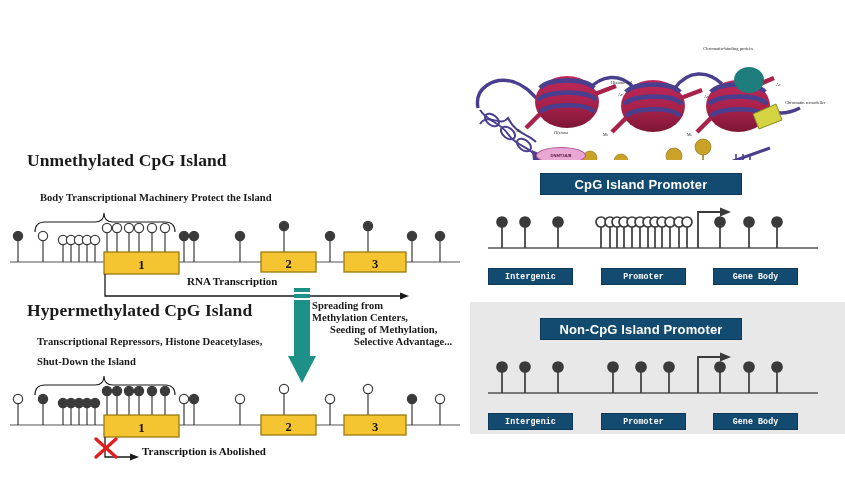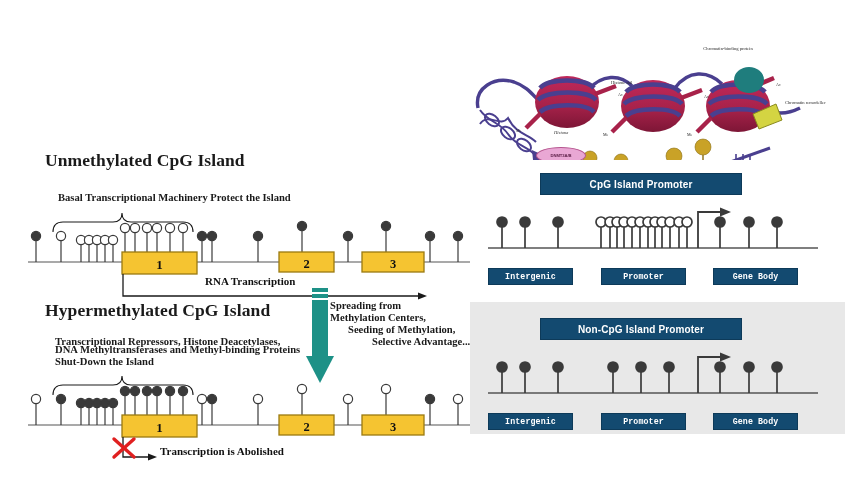--- a/index.html
+++ b/index.html
@@ -1,54 +1,54 @@
 <!DOCTYPE html>
 <html><head>
 <meta charset="utf-8">
 <style>
   html,body{margin:0;padding:0;background:#ffffff;}
   body{width:845px;height:484px;position:relative;overflow:hidden;
        font-family:"Liberation Serif", serif;color:#111;}
   .abs{position:absolute;}
   
-  #left-figure{left:0;top:0;width:470px;height:484px;margin-left:18px;}
+  #left-figure{left:0;top:0;width:470px;height:484px;}
   .panel-heading{font-family:"Liberation Serif",serif;font-weight:bold;
      font-size:17.5px;letter-spacing:.1px;color:#1a1a1a;white-space:nowrap;}
   .anno-text{font-family:"Liberation Serif",serif;font-weight:bold;
      font-size:10.6px;line-height:12.4px;color:#1a1a1a;white-space:nowrap;}
   .track-label{font-family:"Liberation Serif",serif;font-weight:bold;
      font-size:11px;color:#111;white-space:nowrap;}
   
   #right-figure{left:470px;top:0;width:375px;height:484px;}
   .rt-panel{position:absolute;left:0;width:375px;}
   .navy-box{position:absolute;background:#134a70;border:1px solid #0d3a59;
      color:#ffffff;font-family:"Liberation Sans",sans-serif;font-weight:bold;
      display:flex;align-items:center;justify-content:center;
      box-sizing:border-box;white-space:nowrap;}
-  .navy-title{font-size:10px;letter-spacing:.15px;}
+  .navy-title{font-size:13px;letter-spacing:.15px;}
   .navy-small{font-size:8.3px;letter-spacing:.1px;font-family:Liberation Mono, monospace;}
   .chrom-label{position:absolute;font-family:"Liberation Serif",serif;
      font-size:4.6px;color:#2b2b2b;line-height:5.6px;white-space:nowrap;
      text-align:center;}
   .chrom-mark{position:absolute;font-family:"Liberation Serif",serif;
      font-size:4px;color:#2b2b2b;white-space:nowrap;}
   .chrom-italic{font-style:italic;}
   .dnmt-oval{position:absolute;border-radius:50%;background:#e9a7d4;
      border:1px solid #b5568f;display:flex;align-items:center;
      justify-content:center;color:#5d2048;font-family:"Liberation Sans",sans-serif;
      font-size:4.2px;font-weight:bold;letter-spacing:-.1px;}
 </style>
 </head>
 <body>
 
 <div class="abs" id="left-figure">
 
   <div class="abs panel-heading" style="left:27px;top:150px;">Unmethylated CpG Island</div>
 
-  <div class="abs anno-text" style="left:40px;top:192px;">Basal Transcriptional Machinery Protect the Island</div>
+  <div class="abs anno-text" style="left:40px;top:192px;">Body Transcriptional Machinery Protect the Island</div>
 
   <svg class="abs" style="left:0px;top:204px;" width="470" height="100" viewBox="0 0 470 100">
 
     <path d="M35 28 Q35 18 45 18 L95 18 Q104 18 104 9 Q104 18 113 18 L165 18 Q175 18 175 28" fill="none" stroke="#1a1a1a" stroke-width="1.1"></path>
 
     <line x1="10" y1="58" x2="460" y2="58" stroke="#555" stroke-width="1.2"></line>
     <g id="top-lollipops">
         <line x1="18" y1="58" x2="18" y2="32" stroke="#3a3a3a" stroke-width="1.2"></line>
         <circle cx="18" cy="32" r="4.6" fill="#3a3a3a" stroke="#3a3a3a" stroke-width="1.2"></circle>
         <line x1="43" y1="58" x2="43" y2="32" stroke="#3a3a3a" stroke-width="1.2"></line>
@@ -109,21 +109,20 @@
     <g>
       <path d="M105 70 L105 92 L400 92" fill="none" stroke="#1a1a1a" stroke-width="1.3"></path>
       <path d="M400 88.5 L409 92 L400 95.5 Z" fill="#1a1a1a"></path>
     </g>
   </svg>
   <div class="abs track-label" style="left:187px;top:275px;">RNA Transcription</div>
 
   <div class="abs panel-heading" style="left:27px;top:300px;">Hypermethylated CpG Island</div>
 
   <div class="abs anno-text" style="left:37px;top:336px;">Transcriptional Repressors, Histone Deacetylases,</div>
-  <div class="abs anno-text" style="left:37px;top:344px;">DNA Methyltransferases and Methyl-binding Proteins</div>
   <div class="abs anno-text" style="left:37px;top:356px;">Shut-Down the Island</div>
 
   <svg class="abs" style="left:286px;top:288px;" width="34" height="98" viewBox="0 0 34 98">
     <rect x="8" y="0" width="16" height="4" fill="#1d9187"></rect>
     <rect x="8" y="6" width="16" height="4" fill="#1d9187"></rect>
     <rect x="8" y="12" width="16" height="58" fill="#1d9187"></rect>
     <path d="M2 68 L30 68 L16 95 Z" fill="#1d9187"></path>
   </svg>
   <div class="abs anno-text" style="left:312px;top:300px;">Spreading from</div>
   <div class="abs anno-text" style="left:312px;top:312px;">Methylation Centers,</div>

